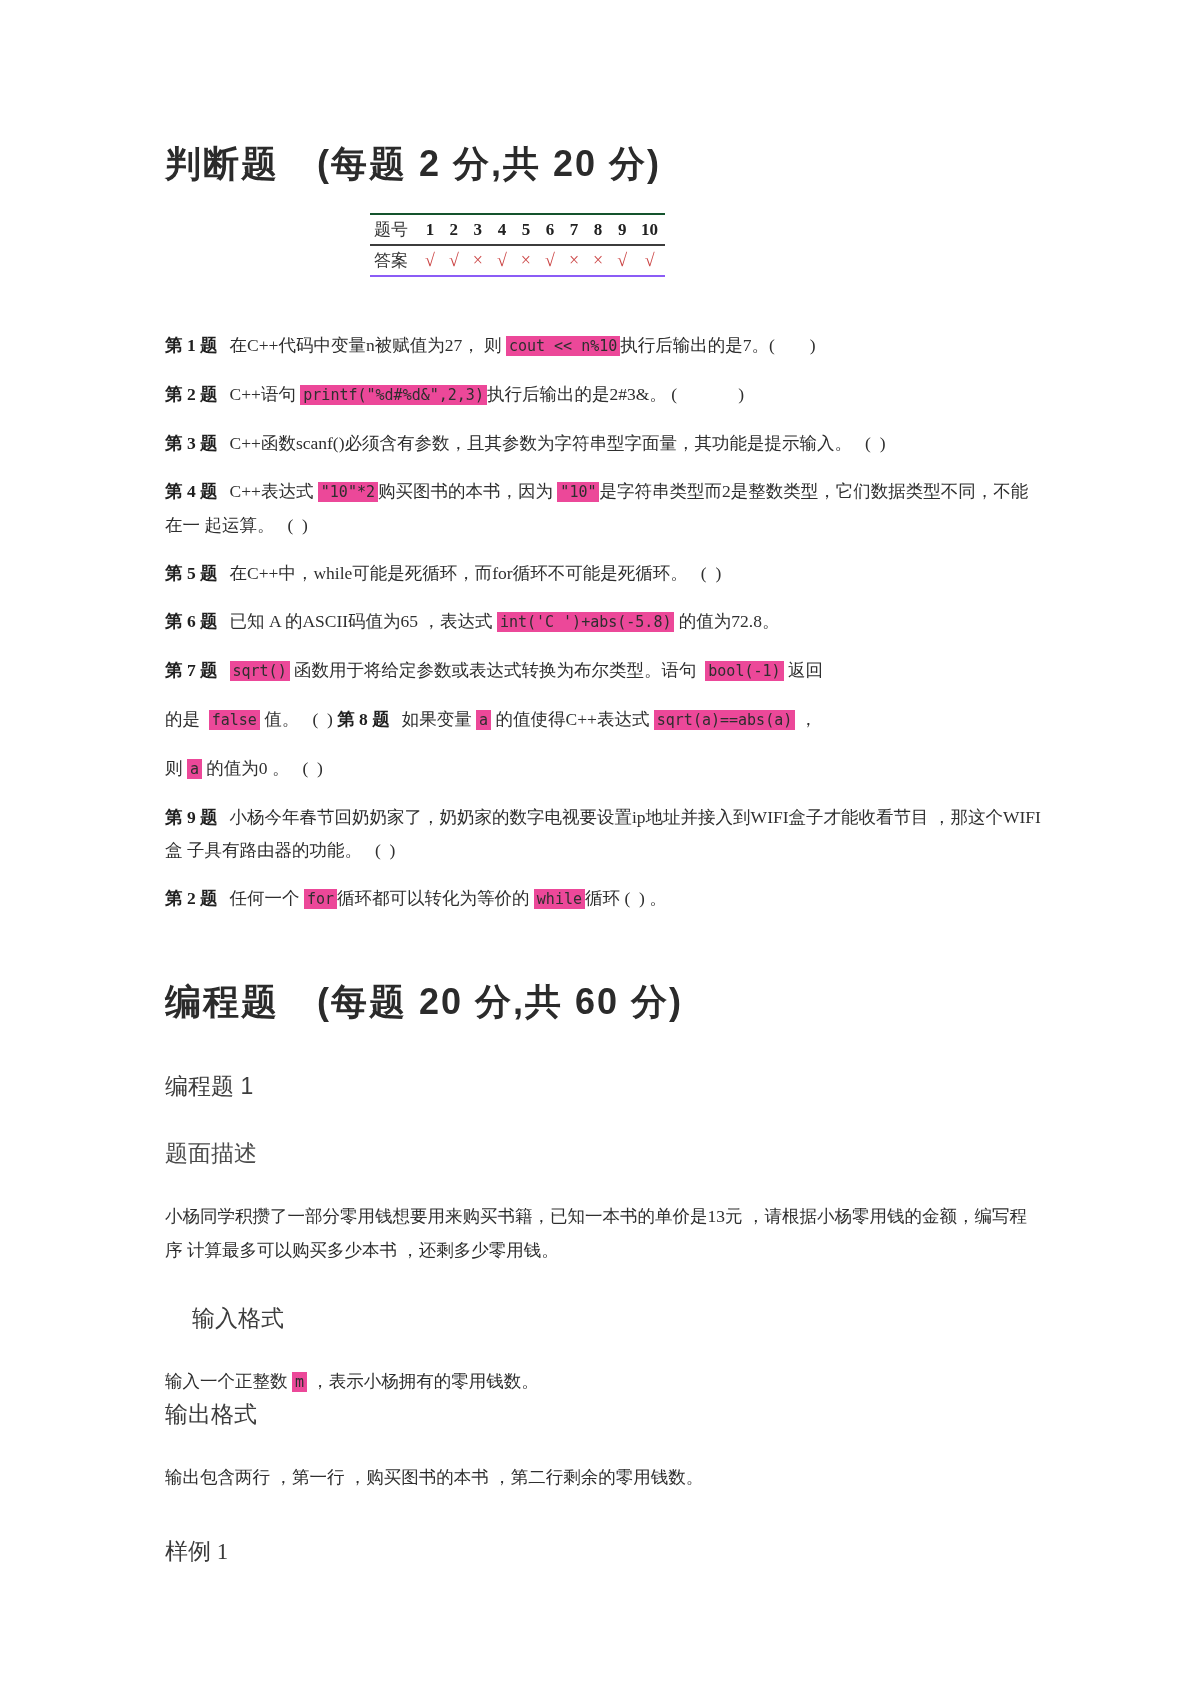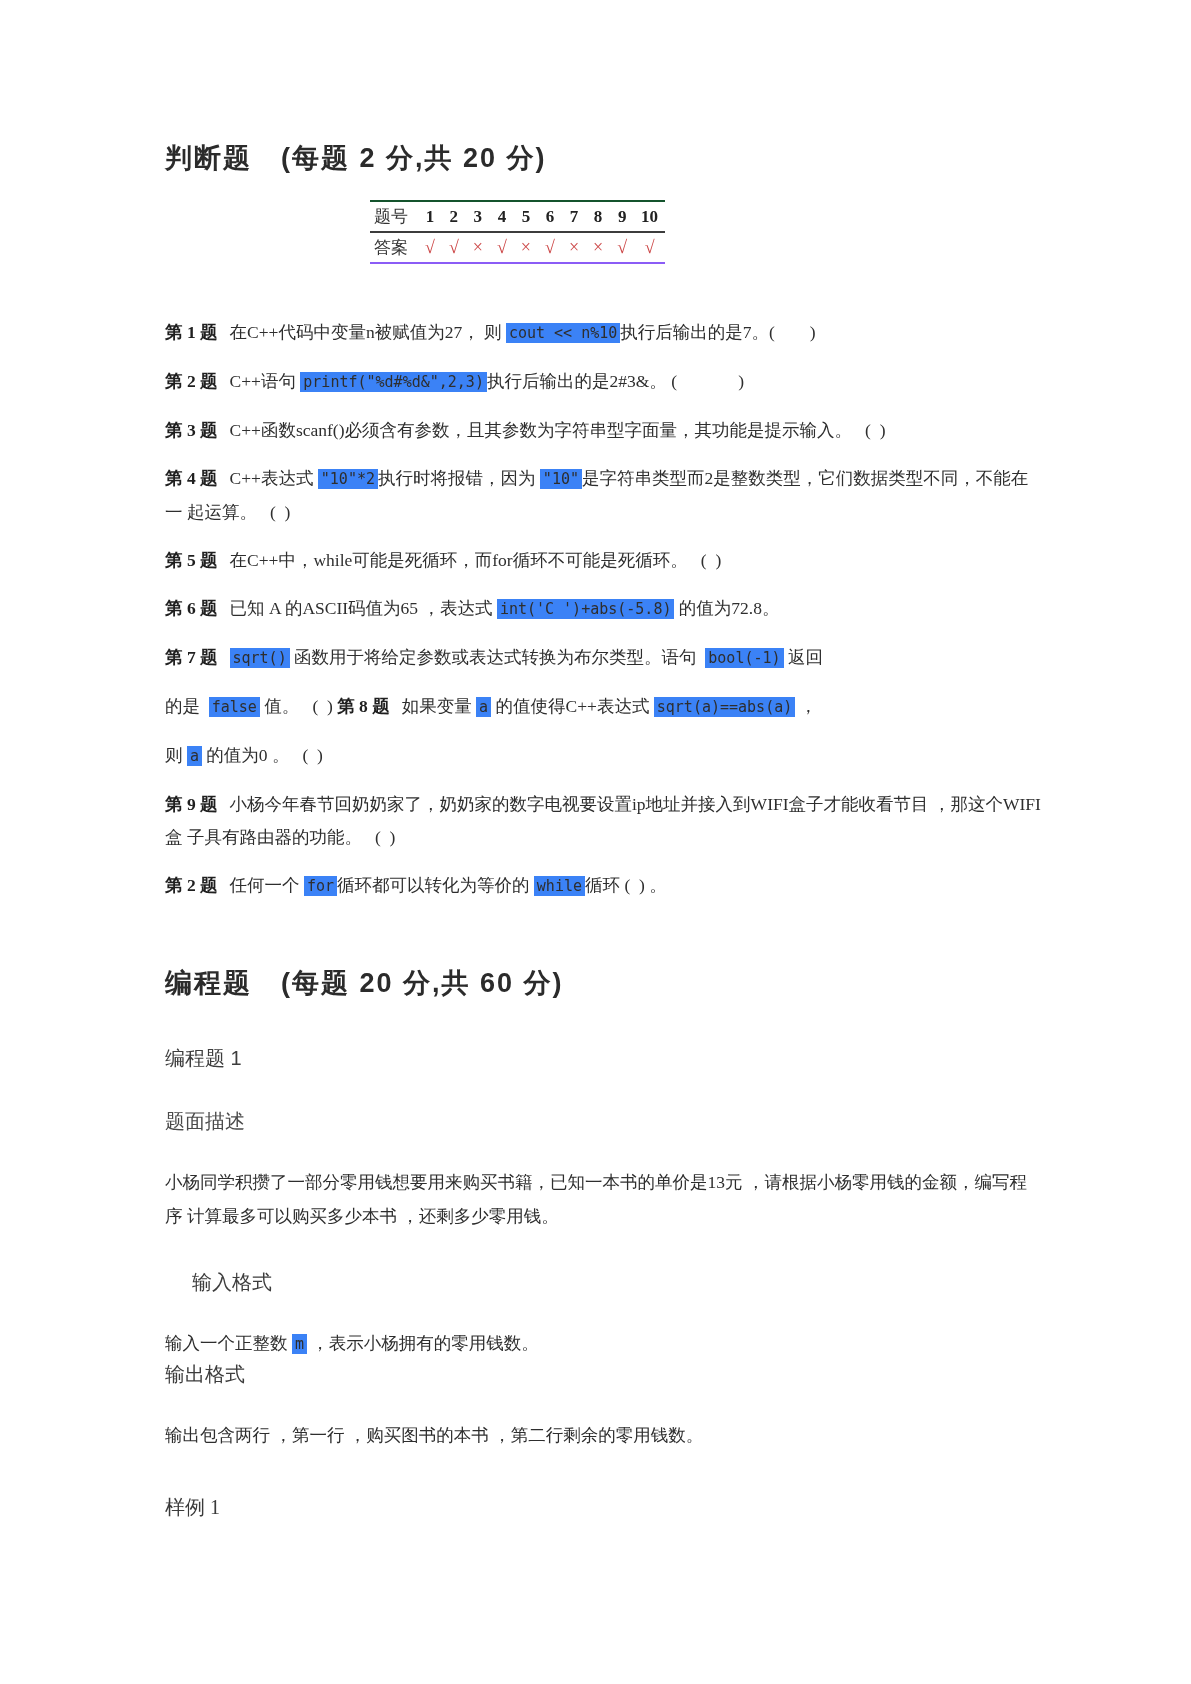--- a/index.html
+++ b/index.html
@@ -8,21 +8,21 @@
     width: 1191px;
     height: 1684px;
     background: #ffffff;
     font-family: "Liberation Serif", serif;
     color: #2e2e2e;
     padding: 140px 150px 0 165px;
     overflow: hidden;
   }
   .section-title {
     font-family: "Liberation Sans", sans-serif;
-    font-size: 27px;
+    font-size: 36px;
     font-weight: 700;
     color: #2b2b2b;
     letter-spacing: 2px;
     margin: 0;
   }
   
   .answer-table {
     border-collapse: collapse;
     margin: 24px 0 0 205px;
     font-size: 17px;
@@ -45,30 +45,30 @@
   .questions p {
     font-size: 17.5px;
     line-height: 33px;
     margin: 0 0 15px 0;
     white-space: pre-wrap;
     color: #2e2e2e;
   }
   .label { font-weight: 700; color: #1f1f1f; padding-right: 12px; }
   .code {
     font-family: "DejaVu Sans Mono", monospace;
-    background: #3b82f6;
+    background: #ec4899;
     font-size: 15px;
     padding: 1px 3px;
     color: #2e2e2e;
   }
   
   .prog-title { margin-top: 62px; }
   .sub-heading {
     font-family: "Liberation Sans", sans-serif;
-    font-size: 20px;
+    font-size: 23px;
     font-weight: 400;
     color: #3d3d3d;
     margin: 0;
   }
   .h-prob1   { margin-top: 44px; }
   .h-desc    { margin-top: 36px; color: #4a4a4a; }
   .h-input   { margin-top: 36px; padding-left: 27px; }
   .h-output  { }
   .h-sample  { margin-top: 42px; font-family: "Liberation Serif", serif; color: #3a3a3a; }
   .prog-par {
@@ -114,21 +114,21 @@
           <td class="mark" style="color: rgb(204, 71, 71);">√</td>
           <td class="mark" style="color: rgb(204, 71, 71);">√</td>
         </tr>
     </tbody>
   </table>
 
   <div class="questions">
       <p><span class="label">第 1 题</span><span class="text">在C++代码中变量n被赋值为27， 则 </span><span class="code">cout &lt;&lt; n%10</span><span class="text">执行后输出的是7。(        )</span></p>
       <p><span class="label">第 2 题</span><span class="text">C++语句 </span><span class="code">printf("%d#%d&amp;",2,3)</span><span class="text">执行后输出的是2#3&amp;。 (              )</span></p>
       <p><span class="label">第 3 题</span><span class="text">C++函数scanf()必须含有参数，且其参数为字符串型字面量，其功能是提示输入。   (  )</span></p>
-      <p><span class="label">第 4 题</span><span class="text">C++表达式 </span><span class="code">"10"*2</span><span class="text">执行时将报错，因为 </span><span class="code">"10"</span><span class="text">是字符串类型而2是整数类型，它们数据类型不同，不能在一 起运算。   (  )</span></p>
+      <p><span class="label">第 4 题</span><span class="text">C++表达式 </span><span class="code">"10"*2</span><span class="text">购买图书的本书，因为 </span><span class="code">"10"</span><span class="text">是字符串类型而2是整数类型，它们数据类型不同，不能在一 起运算。   (  )</span></p>
       <p><span class="label">第 5 题</span><span class="text">在C++中，while可能是死循环，而for循环不可能是死循环。   (  )</span></p>
       <p><span class="label">第 6 题</span><span class="text">已知 A 的ASCII码值为65 ，表达式 </span><span class="code">int('C ')+abs(-5.8)</span><span class="text"> 的值为72.8。</span></p>
       <p><span class="label">第 7 题</span><span class="code">sqrt()</span><span class="text"> 函数用于将给定参数或表达式转换为布尔类型。语句  </span><span class="code">bool(-1)</span><span class="text"> 返回</span></p>
       <p><span class="text">的是  </span><span class="code">false</span><span class="text"> 值。   (  ) </span><span class="label">第 8 题</span><span class="text">如果变量 </span><span class="code">a</span><span class="text"> 的值使得C++表达式 </span><span class="code">sqrt(a)==abs(a)</span><span class="text"> ，</span></p>
       <p><span class="text">则 </span><span class="code">a</span><span class="text"> 的值为0 。   (  )</span></p>
       <p><span class="label">第 9 题</span><span class="text">小杨今年春节回奶奶家了，奶奶家的数字电视要设置ip地址并接入到WIFI盒子才能收看节目 ，那这个WIFI盒 子具有路由器的功能。   (  )</span></p>
       <p><span class="label">第 2 题</span><span class="text">任何一个 </span><span class="code">for</span><span class="text">循环都可以转化为等价的 </span><span class="code">while</span><span class="text">循环 (  ) 。</span></p>
     </div>
 
   <h1 class="section-title prog-title">编程题　(每题 20 分,共 60 分)</h1>

